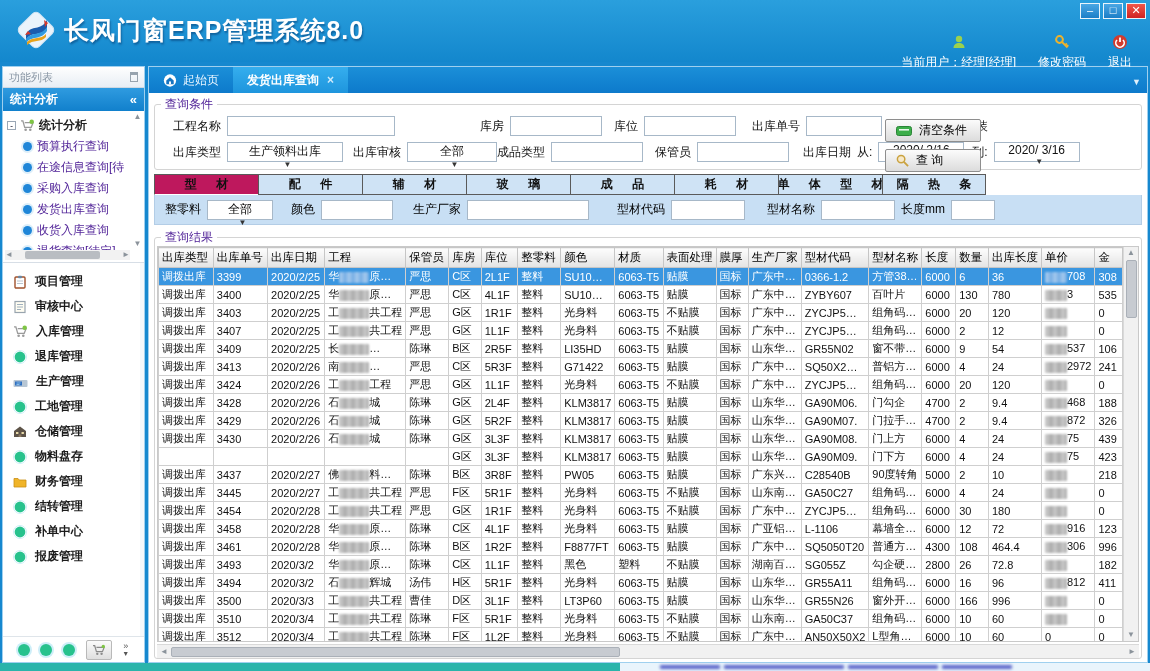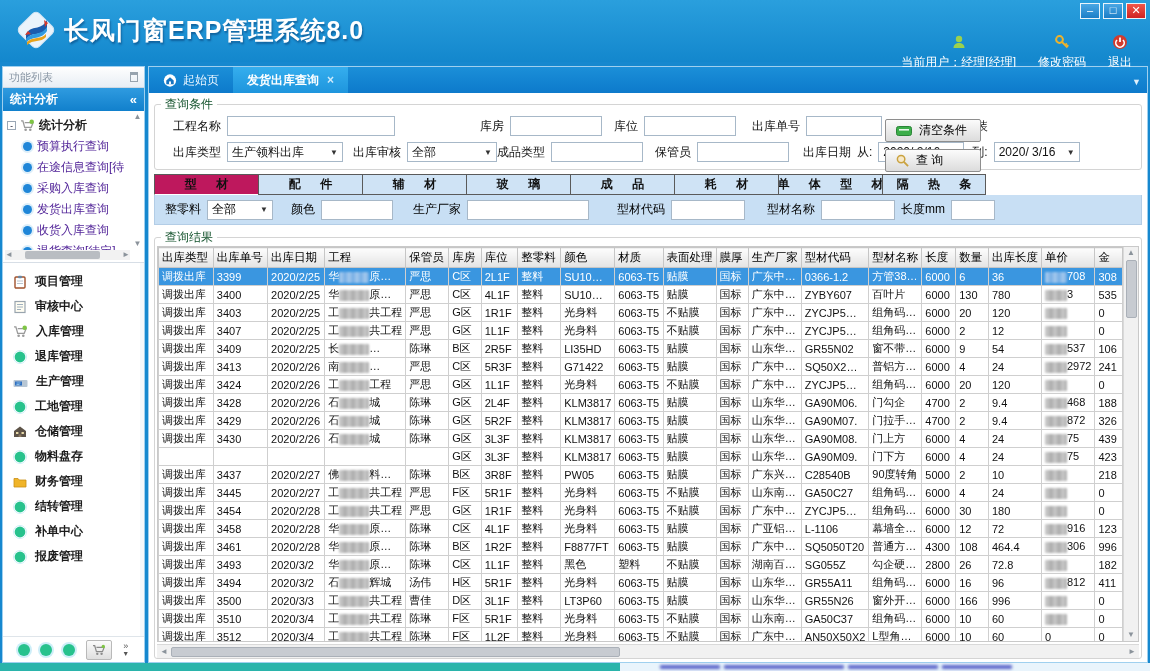--- a/index.html
+++ b/index.html
@@ -43,26 +43,26 @@
 
   
   .main { flex:1; display:flex; flex-direction:column; background:#fff; border:1px solid #9fd0ef; min-width:0; min-height:0; }
   .tabstrip { height:26px; background:linear-gradient(#1b8fd8,#0d7acb); display:flex; align-items:flex-end; position:relative; flex:0 0 26px; }
   .tab { height:26px; display:flex; align-items:center; gap:6px; padding:0 14px; color:#eaf6ff; font-size:12px; cursor:pointer; }
   .tab.active { background:linear-gradient(#35aeee,#1e95dd); color:#fff; font-weight:bold; }
   .tab .close-x { font-size:12px; color:#cfeafa; margin-left:2px; }
   .tabstrip .strip-dd { position:absolute; right:6px; bottom:6px; color:#dff0fb; font-size:9px; cursor:pointer; }
 
   fieldset { border:1px solid #d4d4d4; border-radius:3px; margin:3px 5px 0 5px; background:#fff; position:relative; }
-  legend { font-size:12px; color:#14532d; padding:0 4px; margin-left:6px; }
+  legend { font-size:12px; color:#4c1d95; padding:0 4px; margin-left:6px; }
 
   .q-row { display:flex; align-items:center; height:26px; padding-left:18px; font-size:12px; color:#111; }
   .q-label { margin-right:6px; white-space:nowrap; }
   .tb { height:20px; border:1px solid #a7b8c8; background:#fff; font-size:12px; padding:0 3px; font-family:"Liberation Sans",sans-serif; }
-  .dd { height:20px; border:1px solid #a7b8c8; background:#fff; font-size:12px; display:flex; align-items:center; justify-content:space-between; padding:0 4px; cursor:pointer; white-space:nowrap; }
+  .dd { height:20px; border:1px solid #a7b8c8; background:#fff; font-size:12px; display:flex; align-items:center; justify-content:space-between; padding:0 4px; cursor:pointer; white-space:nowrap;flex-direction:column; }
   .dd .arr { font-size:8px; color:#333; margin-left:5px; }
   .radio { display:flex; align-items:center; gap:4px; margin-left:14px; font-size:12px; cursor:pointer; }
   .radio .rb { width:11px; height:11px; border-radius:50%; border:1px solid #6b86a0; background:#fff; position:relative; }
   .radio .rb.on::after { content:""; position:absolute; left:2px; top:2px; width:5px; height:5px; border-radius:50%; background:#1f6fc0; }
   .btn { display:flex; align-items:center; gap:7px; height:23px; padding:0 10px; background:linear-gradient(#fbfbfb,#dcdcdc); border:1px solid #8e8e8e; border-radius:2px; font-size:12px; cursor:pointer; position:absolute; }
   .btn-clear { left:730px; top:6px; width:96px; }
   .btn-search { left:730px; top:36px; width:96px; }
 
   .mat-block { margin:4px 5px 0 5px; flex:0 0 52px; }
   .mat-tabs { display:flex; height:21px; }

